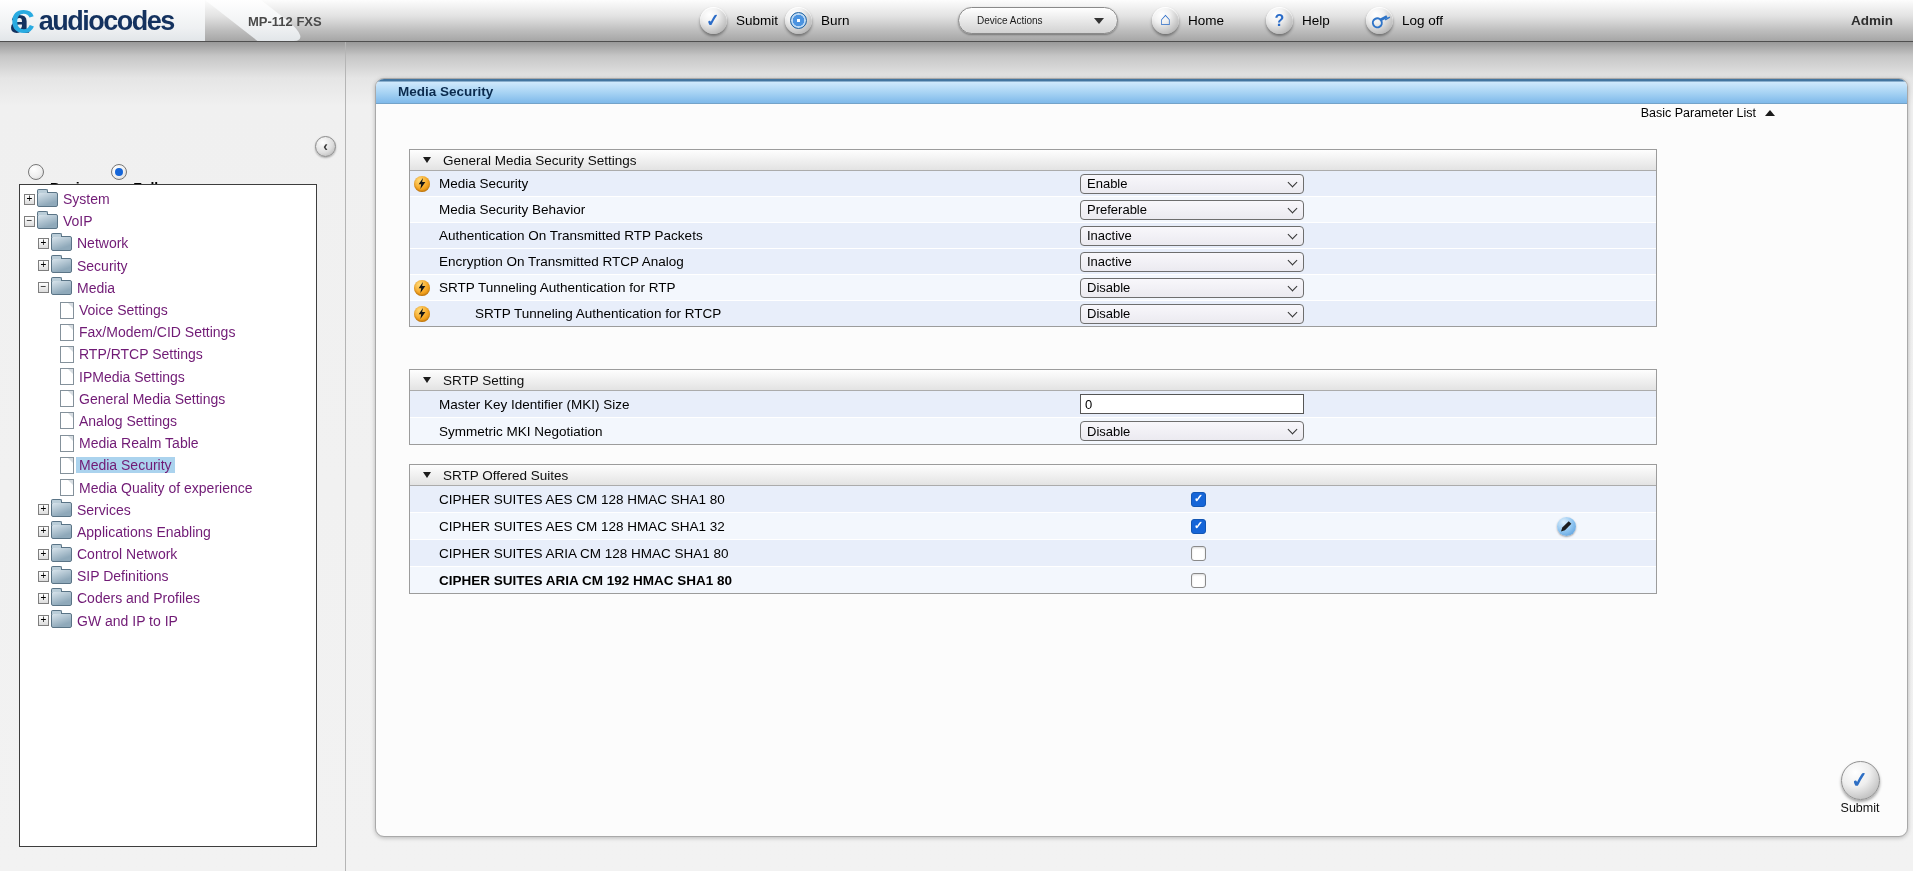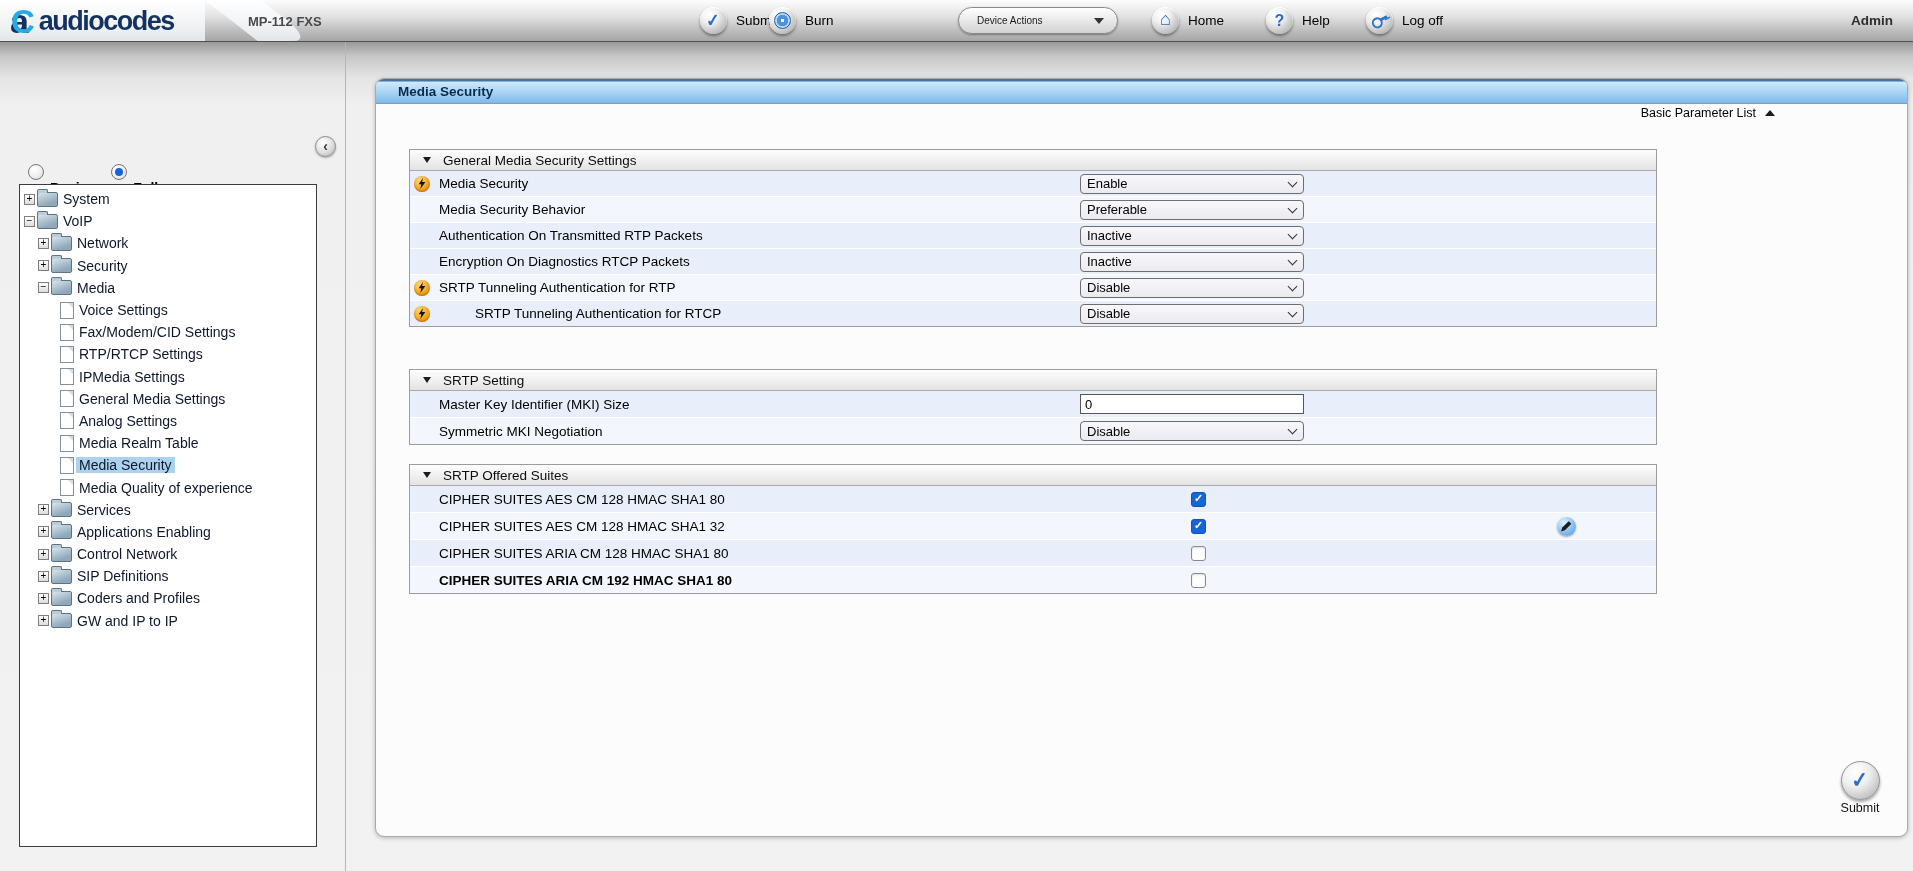--- a/index.html
+++ b/index.html
@@ -91,21 +91,21 @@
           background:linear-gradient(#ffffff,#dcdcdc); font-size:10px; line-height:8px;
           text-align:center; color:#000; flex:0 0 auto; margin-right:1px; }
   .folder { width:19px; height:13px; background:linear-gradient(160deg,#d8e4ec,#8fa9ba 75%);
           border:1px solid #5a7486; border-radius:2px; position:relative; margin:0 2px 0 1px; flex:0 0 auto; }
   .folder::before { content:""; position:absolute; top:-4px; left:-1px; width:9px; height:3px;
           background:#bacdd8; border:1px solid #5a7486; border-bottom:none; border-radius:2px 2px 0 0; }
   .page-icon { width:12px; height:15px; background:#fff; border:1px solid #84919b; position:relative;
           margin-right:2px; flex:0 0 auto; }
   .page-icon::before { content:""; position:absolute; top:0; right:0; border-style:solid;
           border-width:0 5px 5px 0; border-color:#d7dde2 #d7dde2 transparent transparent; }
-  .tlabel { font-size:14px; color:#0f172a; padding:0 3px; white-space:nowrap; }
+  .tlabel { font-size:14px; color:#701a75; padding:0 3px; white-space:nowrap; }
   .trow.tsel .tlabel { background:var(--tree-selected); }
 
   
   .panel { position:absolute; left:375px; top:36px; width:1531px; height:757px; background:#fcfcfc;
            border:1px solid #a9a9a9; border-radius:9px; box-shadow:0 1px 4px rgba(0,0,0,.25); }
   .panel-header { height:24px; border-radius:8px 8px 0 0; border-bottom:1px solid #74a3c9;
            background:linear-gradient(180deg,#44759f 0,#44759f 2px,#d0e9fc 3px,#a9d4f4 55%,#7fb9ea 100%);
            display:flex; align-items:center; padding-left:22px; font-size:13.5px; font-weight:bold;
            color:#0b2b4e; }
   .bpl { position:absolute; top:27px; right:132px; display:flex; align-items:center; gap:9px;
@@ -175,21 +175,21 @@
       <span class="brand-name">audiocodes</span>
     </div>
     <div class="model">MP-112 FXS</div>
 
     <div class="tb-item" style="left:700px">
       <span class="ball">
           <span class="chk">✓</span>
         </span>
       <span class="tb-label">Submit</span>
     </div>
-    <div class="tb-item" style="left:769px">
+    <div class="tb-item" style="left:785px">
       <span class="ball">
           <span class="disc-icon"></span>
         </span>
       <span class="tb-label">Burn</span>
     </div>
     <div class="pill">
       <span>Device Actions</span>
       <span class="tri-dn-sm"></span>
     </div>
     <div class="tb-item" style="left:1152px">
@@ -353,21 +353,21 @@
               </div>
             </div>
             <div class="frow odd" style="height: 25px;">
               <span class="flabel">Authentication On Transmitted RTP Packets</span>
               <div class="selbox">
                 <span class="selval">Inactive</span>
                 <span class="chev"></span>
               </div>
             </div>
             <div class="frow odd" style="height: 25px;">
-              <span class="flabel">Encryption On Diagnostics RTCP Packets</span>
+              <span class="flabel">Encryption On Transmitted RTCP Analog</span>
               <div class="selbox">
                 <span class="selval">Inactive</span>
                 <span class="chev"></span>
               </div>
             </div>
             <div class="frow even" style="height: 25px;">
               <span class="bolt">
                 <span class="bolt-shape"></span>
               </span>
               <span class="flabel">SRTP Tunneling Authentication for RTP</span>

